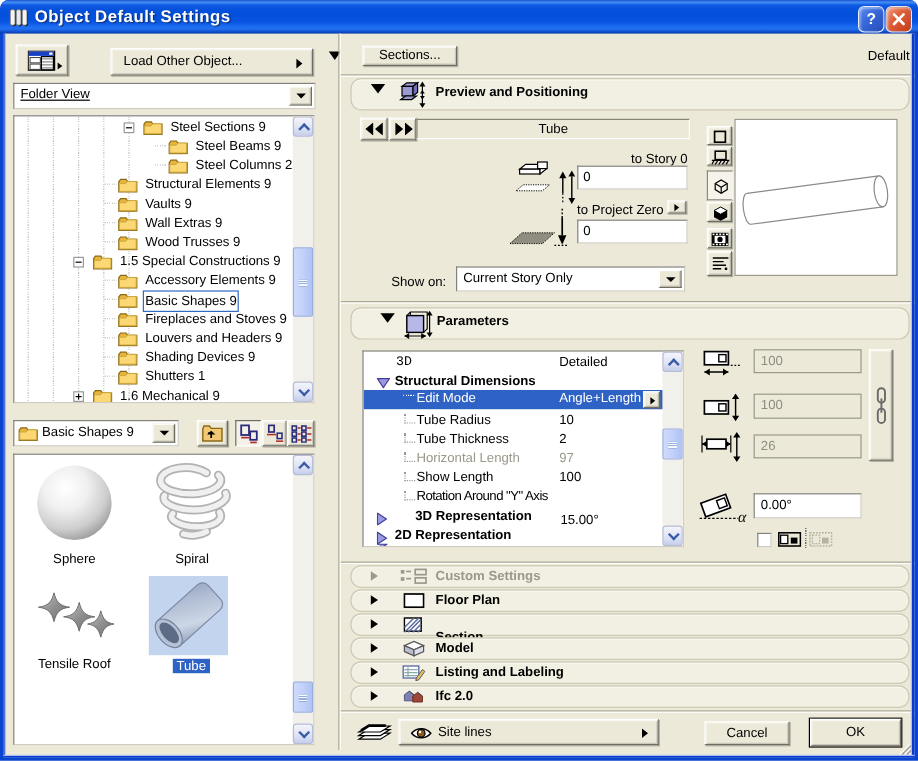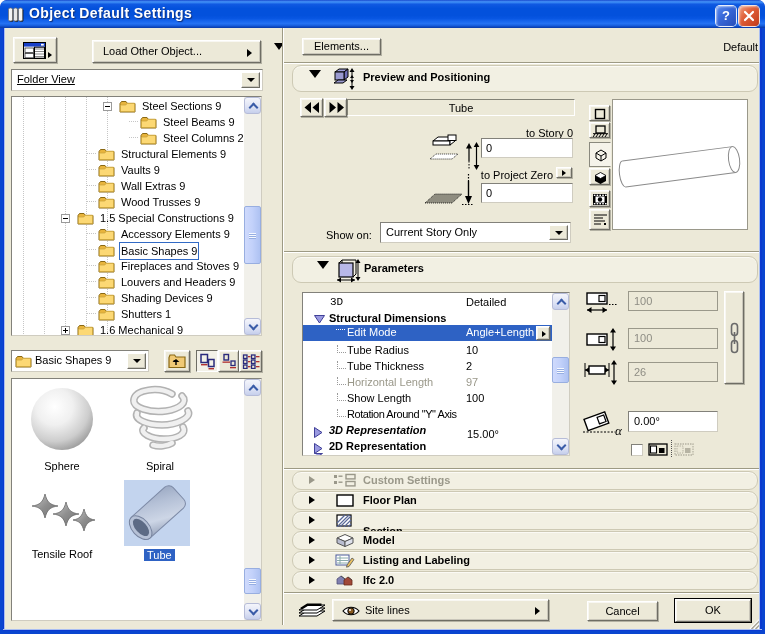--- a/index.html
+++ b/index.html
@@ -364,21 +364,21 @@
           </div>
         <div class="sb-btn" style="top:224px;">
             <div class="arr-d"></div>
           </div>
       </div>
     </div>
 
     <div class="abs" style="left:279px;top:0px;width:1px;height:597px;background:#9d9a84;"></div>
     <div class="abs" style="left:280px;top:0px;width:1px;height:597px;background:#fff;"></div>
 
-    <div class="btn" style="left:299px;top:10px;width:79px;height:17px;line-height:15px;">Elements...</div>
+    <div class="btn" style="left:299px;top:10px;width:79px;height:17px;line-height:15px;">Sections...</div>
     <div class="abs" style="left:655px;top:13px;width:100px;text-align:right;">Default</div>
     <div class="hline" style="left:281px;top:34px;width:478px;"></div>
     <div class="hline2" style="left:281px;top:35px;width:478px;"></div>
 
     <div class="sect" style="left:289px;top:37px;width:466px;height:27px;"></div>
     <div class="tri-d" style="left:306px;top:42px;border-top-width:8px;border-left-width:6px;border-right-width:6px;"></div>
     <svg class="abs" style="left:329px;top:38px" width="26" height="26" viewBox="0 0 26 26">
       <g>
         <path d="M3 6 l4 -3 h9 l-4 3 z" fill="#a0a0d8" stroke="#000" stroke-width="1"></path>
         <path d="M12 6 l4 -3 v8 l-4 3 z" fill="#7070b8" stroke="#000" stroke-width="1"></path>
@@ -556,21 +556,21 @@
       <div class="abs" style="left:44px;top:83px;white-space:nowrap;color:#9a988a;">Horizontal Length</div>
         <div class="abs" style="left:163px;top:83px;color:#9a988a;">97</div>
       <div class="abs" style="left:44px;top:99px;white-space:nowrap;">Show Length</div>
         <div class="abs" style="left:163px;top:99px;">100</div>
       <div class="abs" style="left:44px;top:115px;white-space:nowrap;letter-spacing:-0.45px;">Rotation Around "Y" Axis</div>
         <div class="abs" style="left:164px;top:115px;margin-top:20px;">15.00°</div>
       <div class="abs" style="left:11px;top:131px;">
           <svg class="abs" style="left:0px;top:3px" width="9" height="11" viewBox="0 0 9 11">
             <path d="M0.5 0.5 v10 l7.5 -5 z" fill="#9a9ae0" stroke="#404098"></path>
           </svg>
-          <span class="abs b" style="left:15px;white-space:nowrap;font-style:italic;">3D Representation</span>
+          <span class="abs b" style="left:32px;white-space:nowrap;">3D Representation</span>
         </div>
       <div class="abs" style="left:11px;top:147px;">
           <svg class="abs" style="left:0px;top:3px" width="9" height="11" viewBox="0 0 9 11">
             <path d="M0.5 0.5 v10 l7.5 -5 z" fill="#9a9ae0" stroke="#404098"></path>
           </svg>
           <span class="abs b" style="left:15px;white-space:nowrap;">2D Representation</span>
         </div>
       <svg class="abs" style="left:11px;top:160px" width="9" height="3" viewBox="0 0 9 3">
           <path d="M0.5 0.5 h8 l-4 2.5" fill="#9a9ae0" stroke="#404098"></path>
         </svg>

